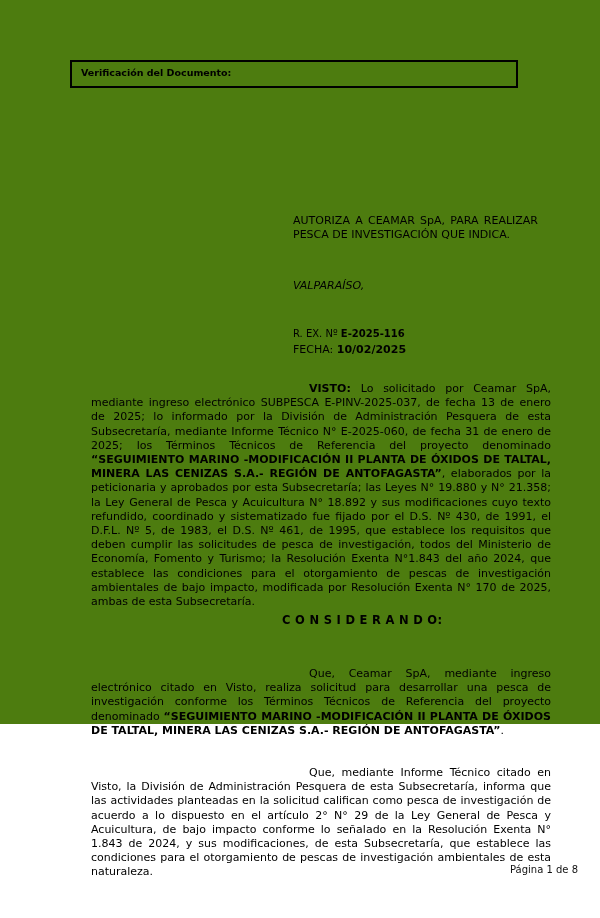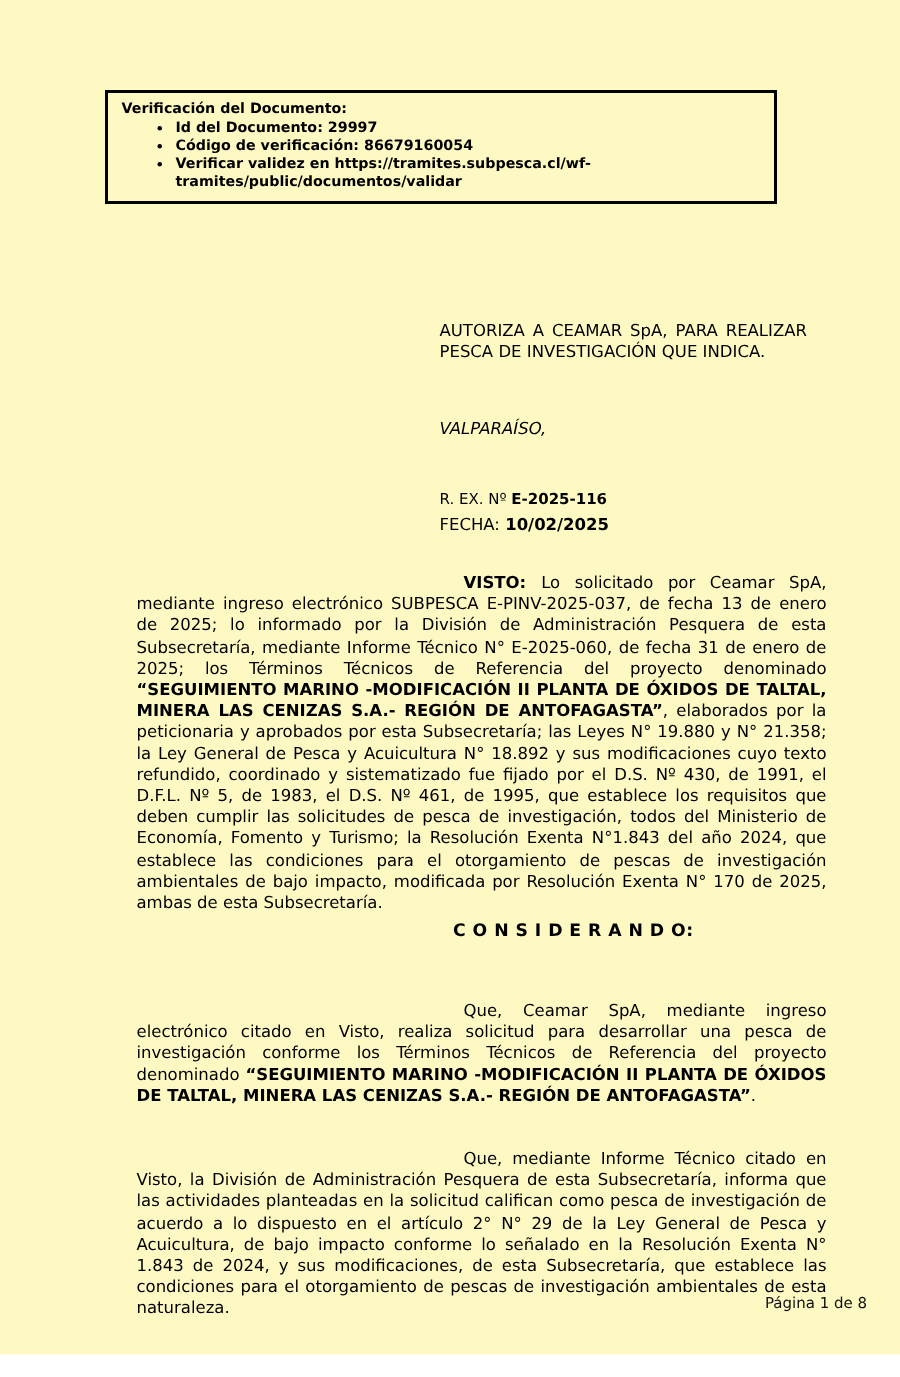--- a/index.html
+++ b/index.html
@@ -1,21 +1,21 @@
 <!DOCTYPE html>
 <html><head>
 <meta charset="utf-8">
 <style>
   html,body{margin:0;padding:0;}
   body{
     width:600px;height:918px;background:#ffffff;position:relative;
     font-family:"DejaVu Sans","Liberation Sans",sans-serif;color:#000;
     overflow:hidden;
   }
-  .page{position:absolute;left:0;top:0;width:600px;height:903px;background:#fef9c3;}
+  .page{position:absolute;left:0;top:0;width:600px;height:724px;background:#4d7c0f;}
 
   
   .verify-box{
     position:absolute;left:70px;top:60px;width:429px;
     border:2px solid #000;padding:5px 6px 6px 9px;
     font-size:9.5px;font-weight:bold;line-height:12px;
   }
   .vb-title{margin:0 0 1px 0;}
   .vb-list{margin:0;padding:0 0 0 36px;list-style:disc;}
   .vb-list li{margin:0;padding:0;}
@@ -38,40 +38,35 @@
   .b{font-weight:bold;}
 
   
   .body-par{
     position:absolute;left:75px;width:460px;margin:16px;
     font-size:11px;line-height:14.2px;text-align:justify;
     text-indent:218px;hyphens:none;
   }
   .visto{top:366px;}
   .consid-heading{
-    position:absolute;left:302px;top:613px;
+    position:absolute;left:282px;top:613px;
     font-size:11.5px;font-weight:bold;letter-spacing:.3px;
   }
   .par1{top:651px;}
   .par2{top:750px;}
 
   .footer{position:absolute;left:466px;top:864px;font-size:10px;color:#111;margin-left:44px;}
 </style>
 </head>
 <body>
 
 <div class="page">
 
   <div class="verify-box">
     <div class="vb-title">Verificación del Documento:</div>
-    <ul class="vb-list">
-      <li>Id del Documento: 29997</li>
-      <li>Código de verificación: 86679160054</li>
-      <li>Verificar validez en https://tramites.subpesca.cl/wf-tramites/public/documentos/validar</li>
-    </ul>
   </div>
 
 
   <div class="subject">AUTORIZA A CEAMAR SpA, PARA REALIZAR PESCA DE INVESTIGACIÓN QUE INDICA.</div>
 
   <div class="city">VALPARAÍSO,</div>
 
   <div class="res-line"><span>R. EX. Nº </span><span class="b">E-2025-116</span></div>
 
   <div class="fecha-line"><span>FECHA: </span><span class="b">10/02/2025</span></div>

